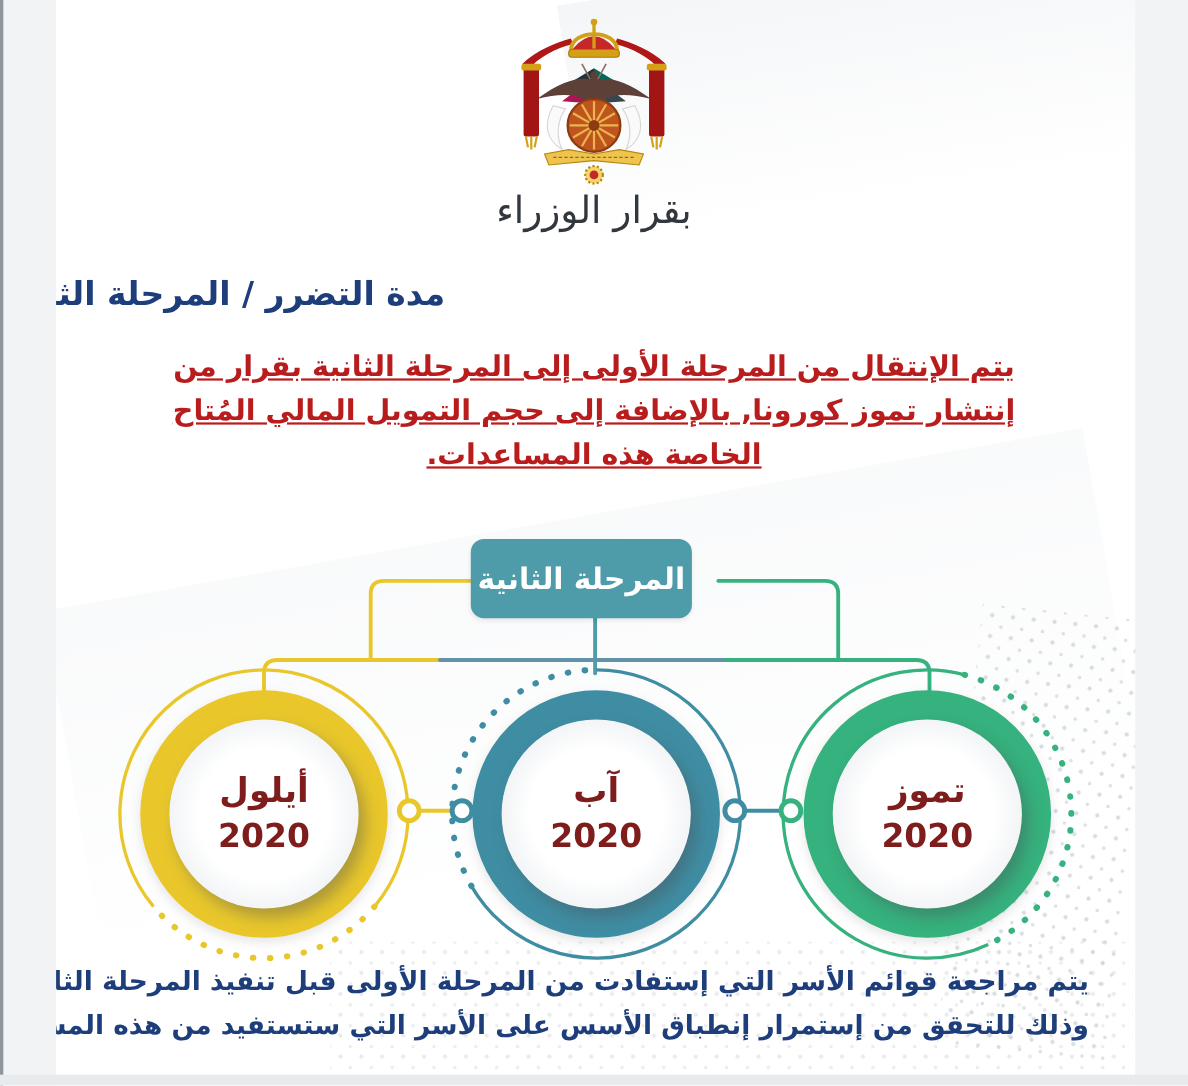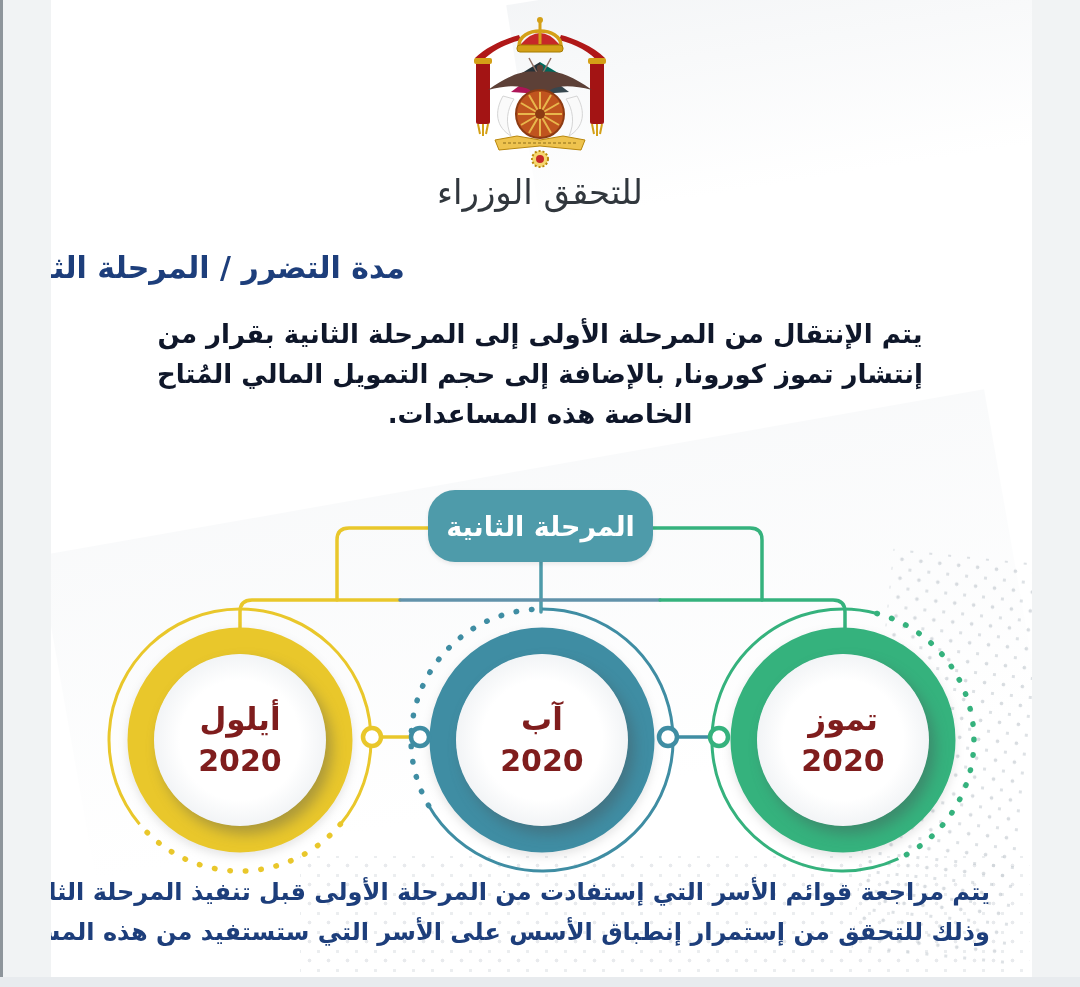--- a/index.html
+++ b/index.html
@@ -31,26 +31,26 @@
   .halftone.bottom{left:300px;top:856px;width:730px;height:118px;opacity:.32;}
 
   
   .emblem{position:absolute;left:455px;top:10px;width:170px;height:158px;z-index:2;}
   .calligraphy{position:absolute;left:0;width:1080px;top:172px;text-align:center;z-index:2;
     color:#31373d;font-size:34px;font-weight:500;letter-spacing:-1px;}
   .page-title{position:absolute;left:0;width:1080px;top:250px;text-align:left;z-index:2;
     color:#1d3e7b;font-size:30px;font-weight:bold;}
 
   .intro{position:absolute;left:140px;width:800px;top:314px;z-index:2;text-align:center;
-    color:#0f172a;font-size:26px;font-weight:bold;line-height:40px;}
+    color:#b91c1c;font-size:26px;font-weight:bold;line-height:40px;text-decoration:underline;}
   .intro div{white-space:nowrap;}
 
   
-  .phase-box{position:absolute;left:428px;top:490px;width:225px;height:72px;z-index:3;
-    background:#4e9baa;border-radius:27px;display:flex;align-items:center;justify-content:center;
+  .phase-box{position:absolute;left:428px;top:490px;width:201px;height:72px;z-index:3;
+    background:#4e9baa;border-radius:12px;display:flex;align-items:center;justify-content:center;
     color:#ffffff;font-size:27px;font-weight:bold;box-shadow:0 2px 4px rgba(0,0,0,.08);}
 
   
   .connectors{position:absolute;left:0;top:0;z-index:1;pointer-events:none;}
   .donuts{position:absolute;left:0;top:0;z-index:4;pointer-events:none;}
 
   
   .month-circle{position:absolute;width:300px;height:300px;top:590px;z-index:2;}
   .month-circle.pos-left{left:90px;}
   .month-circle.pos-center{left:392px;}
@@ -136,21 +136,21 @@
       <path d="M40,130 L62,126 L85,130 L108,126 L130,130 L126,140 L85,136 L44,140 Z" fill="#eec34e" stroke="#b8860b" stroke-width="1"></path>
       <path d="M48,133 H122" stroke="#8a6d1a" stroke-width="1.2" stroke-dasharray="3,2"></path>
     </g>
 
     <g>
       <circle cx="85" cy="149" r="8" fill="#f5d76e" stroke="#b8860b" stroke-width="2" stroke-dasharray="2,2"></circle>
       <circle cx="85" cy="149" r="4" fill="#c62828"></circle>
     </g>
   </svg>
 
-  <div class="calligraphy" dir="rtl">للتحقق الوزراء</div>
+  <div class="calligraphy" dir="rtl">بقرار الوزراء</div>
 
   <div class="page-title" dir="rtl">مدة التضرر / المرحلة الثانية</div>
 
   <div class="intro" dir="rtl">
     <div>يتم الإنتقال من المرحلة الأولى إلى المرحلة الثانية بقرار من</div>
     <div>إنتشار تموز كورونا, بالإضافة إلى حجم التمويل المالي المُتاح</div>
     <div>الخاصة هذه المساعدات.</div>
   </div>
 
   <div class="phase-box" dir="rtl">المرحلة الثانية</div>

